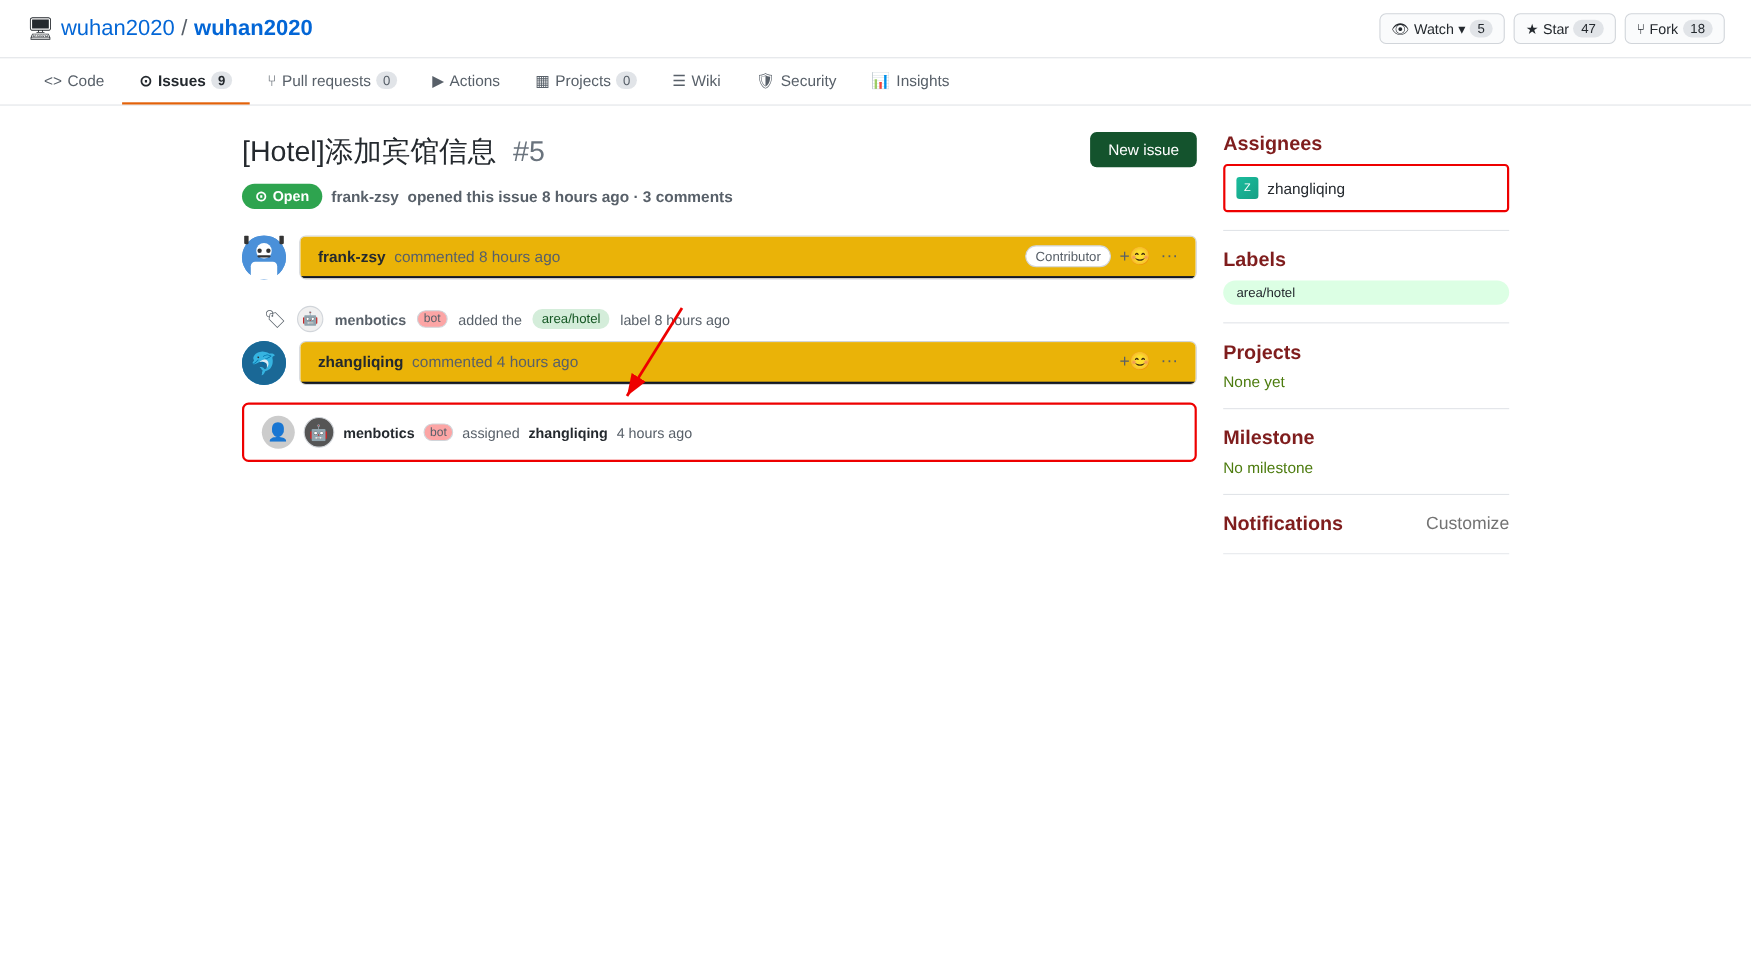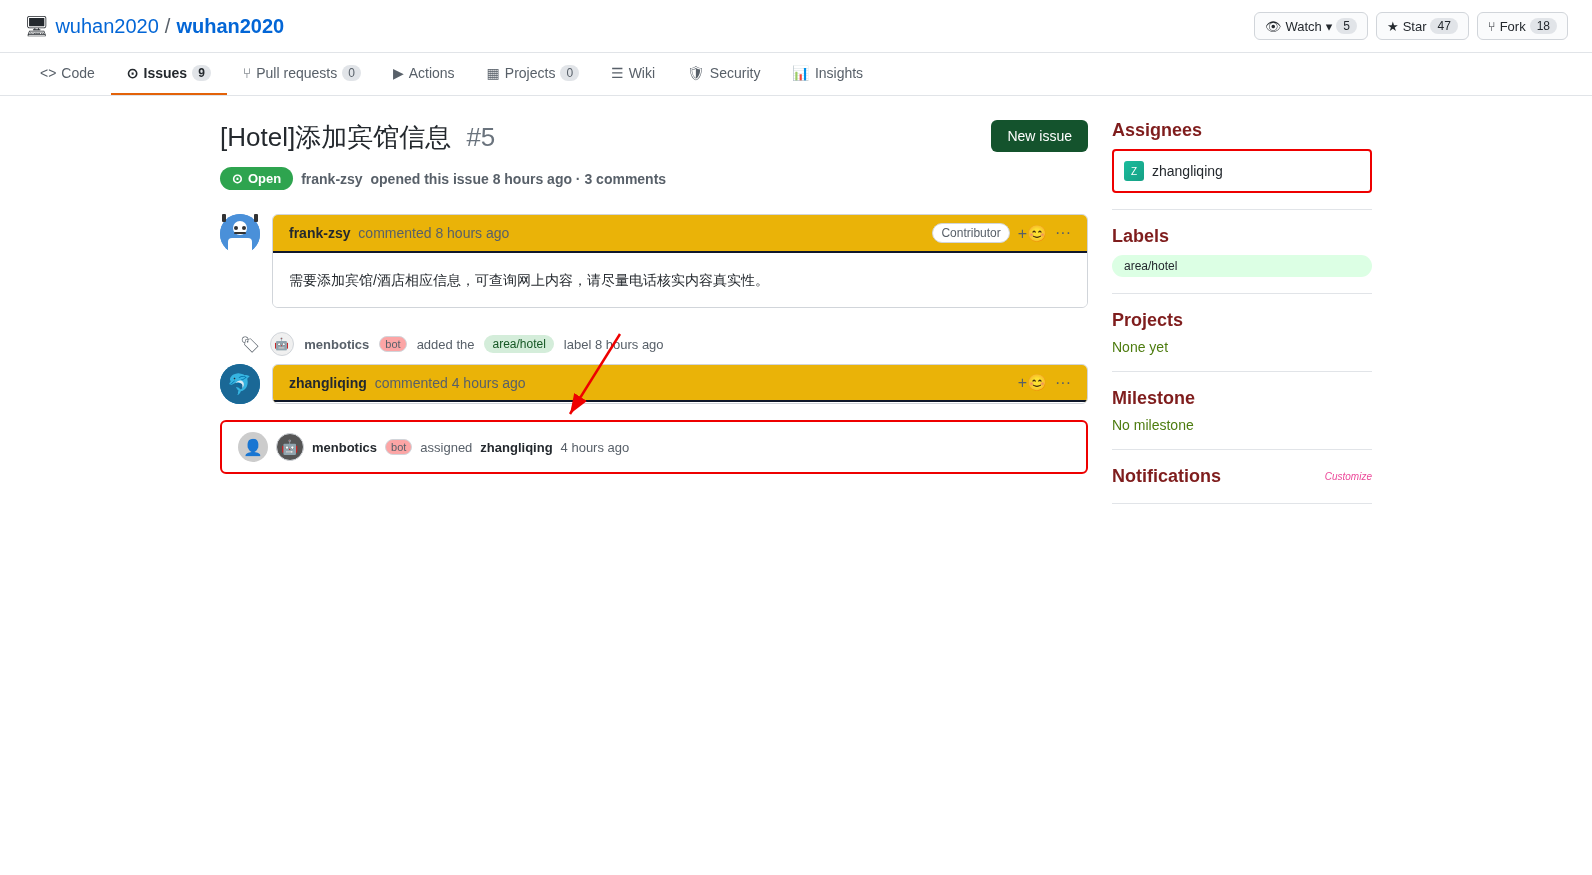--- a/index.html
+++ b/index.html
@@ -264,23 +264,20 @@
           <div>
             <span class="comment-author">frank-zsy</span>
             <span class="comment-time">commented 8 hours ago</span>
           </div>
           <div class="comment-actions">
             <span class="contributor-badge">Contributor</span>
             <button class="emoji-btn">+😊</button>
             <button class="more-btn">···</button>
           </div>
         </div>
-        <div class="comment-body">
-          <p class="comment-text">需要添加宾馆/酒店相应信息，可查询网上内容，请尽量电话核实内容真实性。</p>
-        </div>
       </div>
     </div>
 
     <div class="timeline-event">
       <span style="color:#586069; font-size:16px;">🏷</span>
       <div style="width:24px;height:24px;border-radius:50%;background:#f0f0f0;display:flex;align-items:center;justify-content:center;border:1px solid #d1d5da;">
         <span style="font-size:12px;">🤖</span>
       </div>
       <span style="font-weight:600;">menbotics</span>
       <span class="bot-badge">bot</span>
@@ -361,18 +358,18 @@
     </div>
 
     <div class="sidebar-section">
       <div class="sidebar-label">Milestone</div>
       <span class="sidebar-muted">No milestone</span>
     </div>
 
     <div class="sidebar-section">
       <div class="sidebar-notifications">
         <span class="sidebar-label" style="margin-bottom:0;">Notifications</span>
-        <a style="color:#ec4899;font-size:10px;text-decoration:none;cursor:pointer;font-style:italic;">Customize</a>
+        <a style="color:#737373;font-size:16px;text-decoration:none;cursor:pointer;">Customize</a>
       </div>
     </div>
 
   </div>
 </div>
 
 </body></html>

